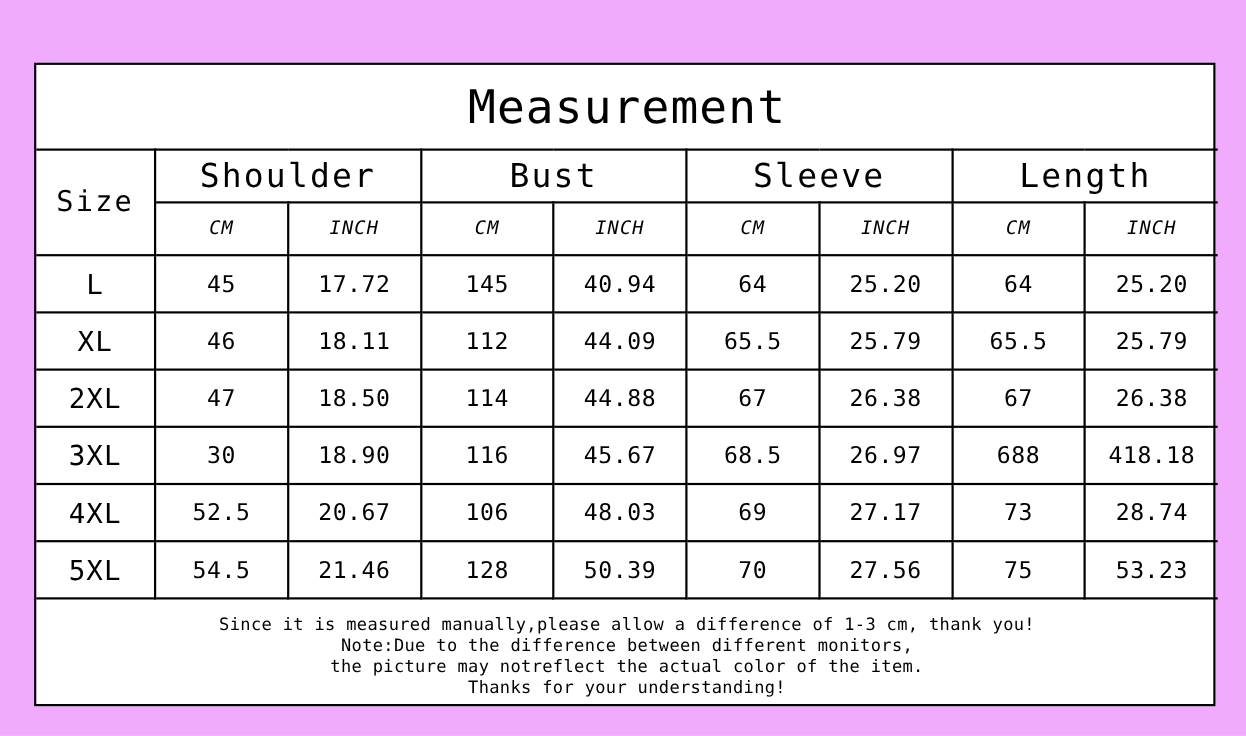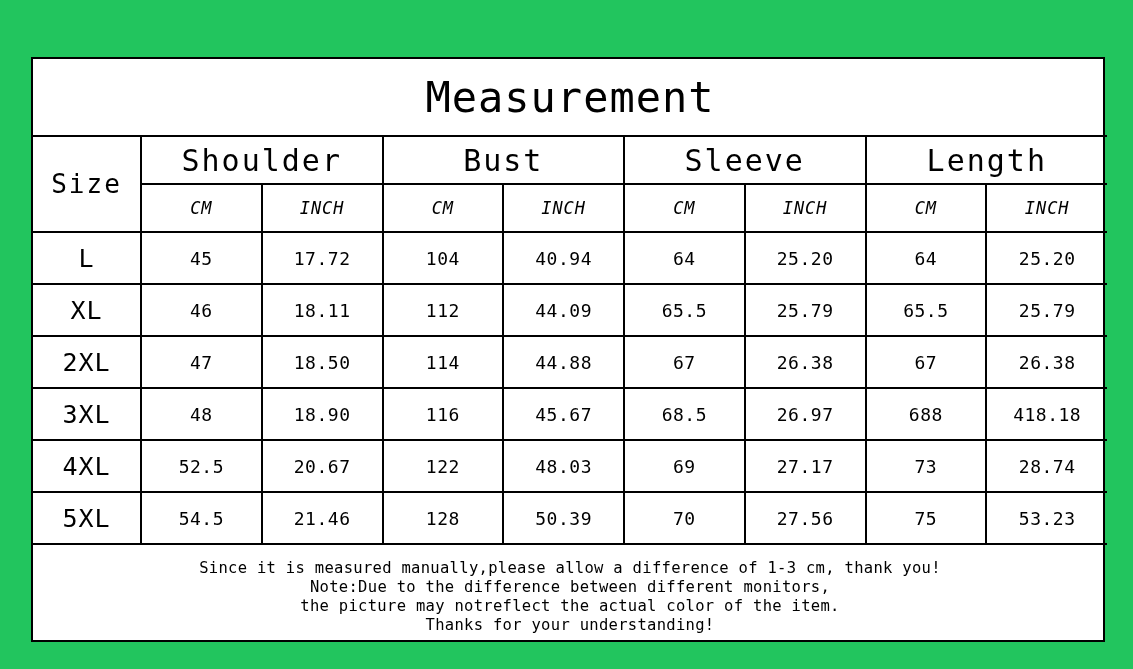--- a/index.html
+++ b/index.html
@@ -11,21 +11,21 @@
     width: 1133px;
     height: 669px;
     font-family: "DejaVu Sans Mono", monospace;
     color: #000000;
     overflow: hidden;
   }
   .page {
     position: relative;
     width: 1133px;
     height: 669px;
-    background: #22c55e;
+    background: #f0abfc;
   }
   .table-wrap {
     position: absolute;
     left: 31px;
     top: 57px;
     width: 1074px;
     height: 585px;
     border: 2px solid #000000;
     box-sizing: border-box;
     background: #ffffff;
@@ -75,21 +75,21 @@
     height: 46px;
     font-size: 17px;
     letter-spacing: 1px;
     font-style: italic;
   }
   .size-label {
     font-size: 25px;
     letter-spacing: 1px;
   }
   .data-cell {
-    font-size: 18px;
+    font-size: 21px;
     height: 50px;
     letter-spacing: 0.5px;
   }
   .notes-cell {
     height: 104px;
     font-size: 15.5px;
     line-height: 19px;
     letter-spacing: 0.3px;
     padding: 6px 0 2px 0;
   }
@@ -135,21 +135,21 @@
           <td class="unit-head">CM</td>
           <td class="unit-head">INCH</td>
           <td class="unit-head">CM</td>
           <td class="unit-head">INCH</td>
         </tr>
 
         <tr>
           <td class="size-label">L</td>
           <td class="data-cell">45</td>
           <td class="data-cell">17.72</td>
-          <td class="data-cell">104</td>
+          <td class="data-cell">145</td>
           <td class="data-cell">40.94</td>
           <td class="data-cell">64</td>
           <td class="data-cell">25.20</td>
           <td class="data-cell">64</td>
           <td class="data-cell">25.20</td>
         </tr>
         <tr>
           <td class="size-label">XL</td>
           <td class="data-cell">46</td>
           <td class="data-cell">18.11</td>
@@ -166,34 +166,34 @@
           <td class="data-cell">18.50</td>
           <td class="data-cell">114</td>
           <td class="data-cell">44.88</td>
           <td class="data-cell">67</td>
           <td class="data-cell">26.38</td>
           <td class="data-cell">67</td>
           <td class="data-cell">26.38</td>
         </tr>
         <tr>
           <td class="size-label">3XL</td>
-          <td class="data-cell">48</td>
+          <td class="data-cell">30</td>
           <td class="data-cell">18.90</td>
           <td class="data-cell">116</td>
           <td class="data-cell">45.67</td>
           <td class="data-cell">68.5</td>
           <td class="data-cell">26.97</td>
           <td class="data-cell">688</td>
           <td class="data-cell">418.18</td>
         </tr>
         <tr>
           <td class="size-label">4XL</td>
           <td class="data-cell">52.5</td>
           <td class="data-cell">20.67</td>
-          <td class="data-cell">122</td>
+          <td class="data-cell">106</td>
           <td class="data-cell">48.03</td>
           <td class="data-cell">69</td>
           <td class="data-cell">27.17</td>
           <td class="data-cell">73</td>
           <td class="data-cell">28.74</td>
         </tr>
         <tr>
           <td class="size-label">5XL</td>
           <td class="data-cell">54.5</td>
           <td class="data-cell">21.46</td>

